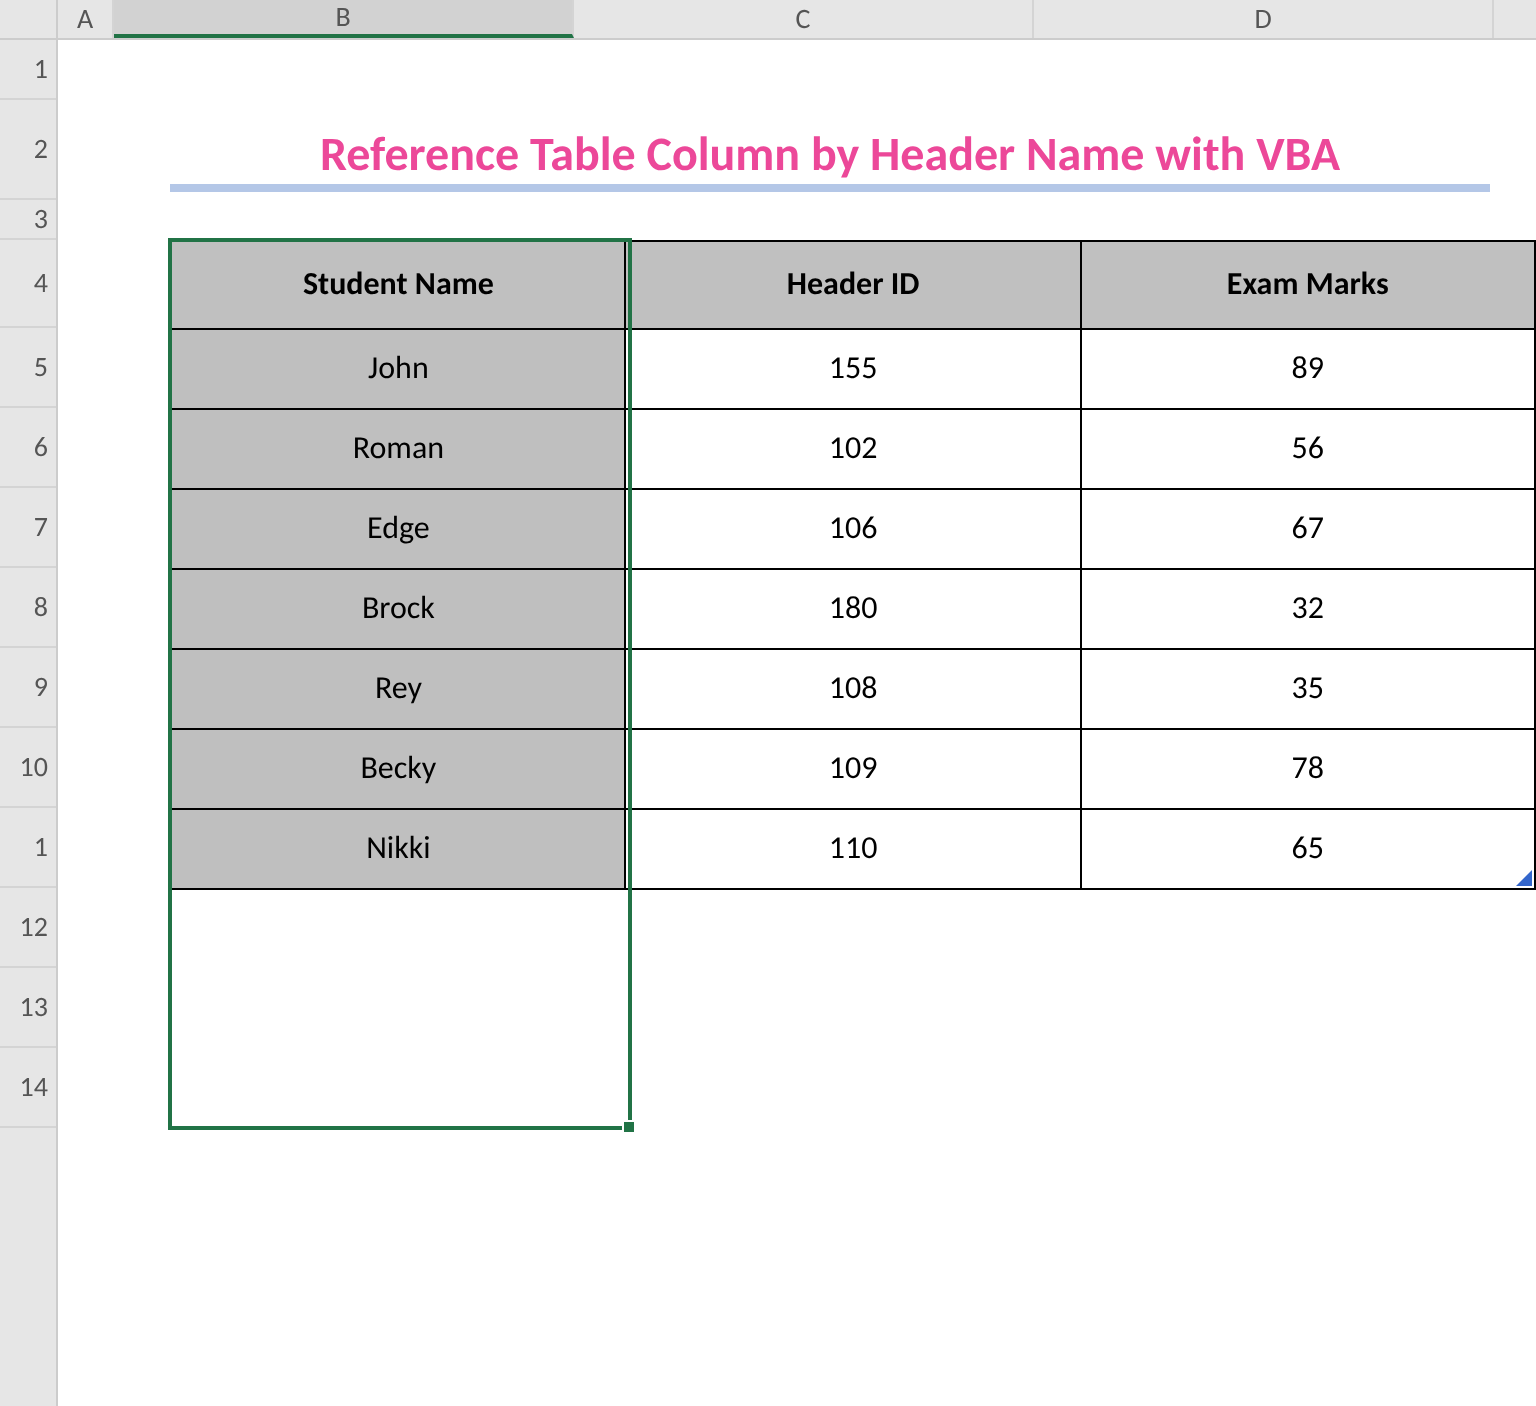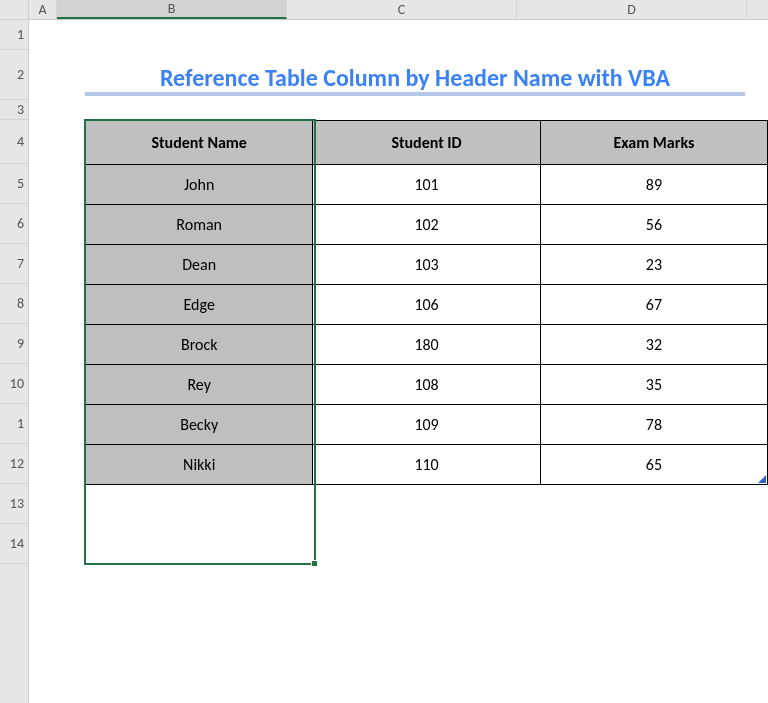--- a/index.html
+++ b/index.html
@@ -77,21 +77,21 @@
       position: absolute;
       left: 56px;
       top: 32px;
       width: 660px;
       height: 50px;
       display: flex;
       align-items: center;
       justify-content: center;
     }
     .title-text {
-      color: #3b82f6;
+      color: #ec4899;
       font-size: 24px;
       font-weight: bold;
       text-align: center;
     }
     .title-underline {
       position: absolute;
       bottom: 6px;
       left: 0;
       right: 0;
       height: 4px;
@@ -196,41 +196,36 @@
       <div class="title-area">
         <div class="title-underline"></div>
         <div class="title-text">Reference Table Column by Header Name with VBA</div>
       </div>
 
       <div class="data-table">
         <table>
           <thead>
             <tr>
               <th class="tcol-B selected-col">Student Name</th>
-              <th class="tcol-C">Student ID</th>
+              <th class="tcol-C">Header ID</th>
               <th class="tcol-D">Exam Marks</th>
             </tr>
           </thead>
           <tbody id="table-body">
           <tr>
                 <td class="tcol-B selected-col">John</td>
-                <td class="tcol-C">101</td>
+                <td class="tcol-C">155</td>
                 <td class="tcol-D">89</td>
               </tr>
               <tr>
                 <td class="tcol-B selected-col">Roman</td>
                 <td class="tcol-C">102</td>
                 <td class="tcol-D">56</td>
               </tr>
               <tr>
-                <td class="tcol-B selected-col">Dean</td>
-                <td class="tcol-C">103</td>
-                <td class="tcol-D">23</td>
-              </tr>
-              <tr>
                 <td class="tcol-B selected-col">Edge</td>
                 <td class="tcol-C">106</td>
                 <td class="tcol-D">67</td>
               </tr>
               <tr>
                 <td class="tcol-B selected-col">Brock</td>
                 <td class="tcol-C">180</td>
                 <td class="tcol-D">32</td>
               </tr>
               <tr>

